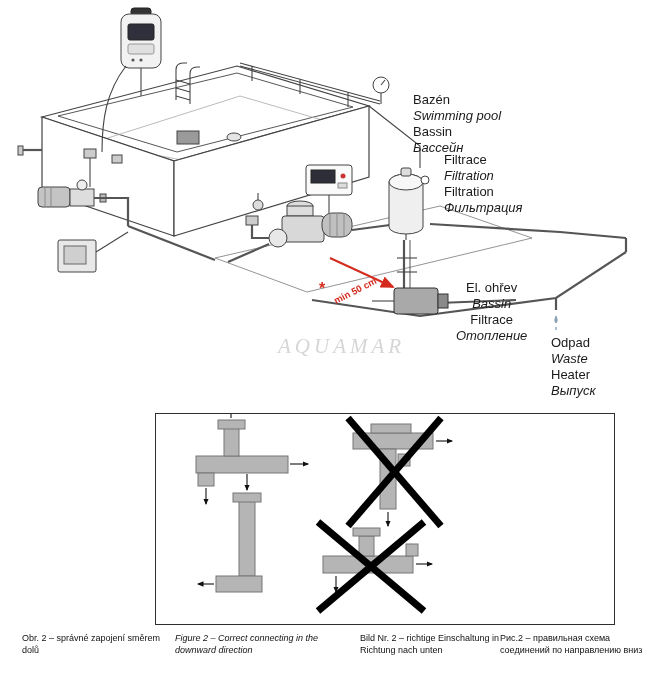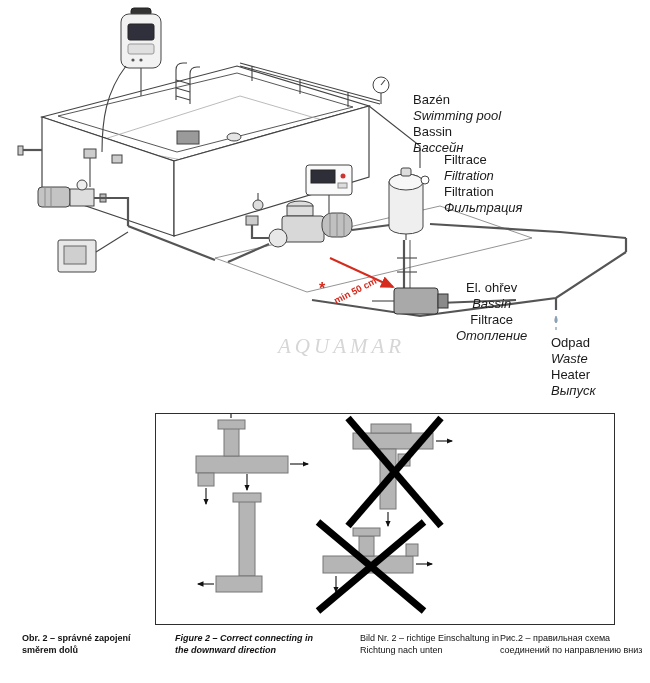--- a/index.html
+++ b/index.html
@@ -5,21 +5,21 @@
   * { margin:0; padding:0; box-sizing:border-box; }
   html,body { background:#ffffff; }
   body { font-family:"Liberation Sans", sans-serif; }
   .page { position:relative; width:650px; height:683px; background:#fff; overflow:hidden; }
   .main-svg { position:absolute; left:0; top:0; }
   .lbl { position:absolute; font-size:13px; line-height:1.22; color:#1a1a1a; }
   .lbl .it { font-style:italic; }
   .figure-box { position:absolute; left:155px; top:413px; width:460px; height:212px;
                 border:1.4px solid #2e2e2e; background:#fff; }
   .caption { position:absolute; top:632px; font-size:9px; line-height:1.35; color:#111; }
-  .caption.it { font-style:italic;font-weight:bold; }
+  .caption.it { font-style:italic; }
   .fit { fill:#b5b5b5; stroke:#767676; stroke-width:1; }
   .pipe { stroke:#555; stroke-width:2.2; fill:none; }
   .ln { stroke:#444; stroke-width:1.1; fill:none; }
   .xmark { stroke:#000; stroke-width:7; stroke-linecap:butt; }
   .arr { stroke:#111; stroke-width:1.1; fill:none; }
 </style>
 </head>
 <body>
 
 <div class="page">
@@ -236,18 +236,18 @@
         <rect class="fit" x="197" y="114" width="27" height="8"></rect>
         <rect class="fit" x="250" y="130" width="12" height="12"></rect>
         <line class="arr" x1="180" y1="162" x2="180" y2="178" marker-end="url(#mB)"></line>
         <line class="arr" x1="260" y1="150" x2="276" y2="150" marker-end="url(#mB)"></line>
         <line class="xmark" x1="162" y1="108" x2="268" y2="197"></line>
         <line class="xmark" x1="268" y1="108" x2="162" y2="197"></line>
       </g>
     </svg>
   </div>
 
-  <div class="caption" style="left:22px; width:140px;font-weight:bold;">Obr. 2 – správné zapojení směrem dolů</div>
+  <div class="caption" style="left:22px; width:140px;">Obr. 2 – správné zapojení směrem dolů</div>
   <div class="caption it" style="left:175px; width:150px;">Figure 2 – Correct connecting in the downward direction</div>
   <div class="caption" style="left:316px; width:150px;margin-left:44px;">Bild Nr. 2 – richtige Einschaltung in Richtung nach unten</div>
   <div class="caption" style="left:488px; width:145px;margin-left:12px;">Рис.2 – правильная схема соединений по направлению вниз</div>
 
 </div>
 
 </body></html>

